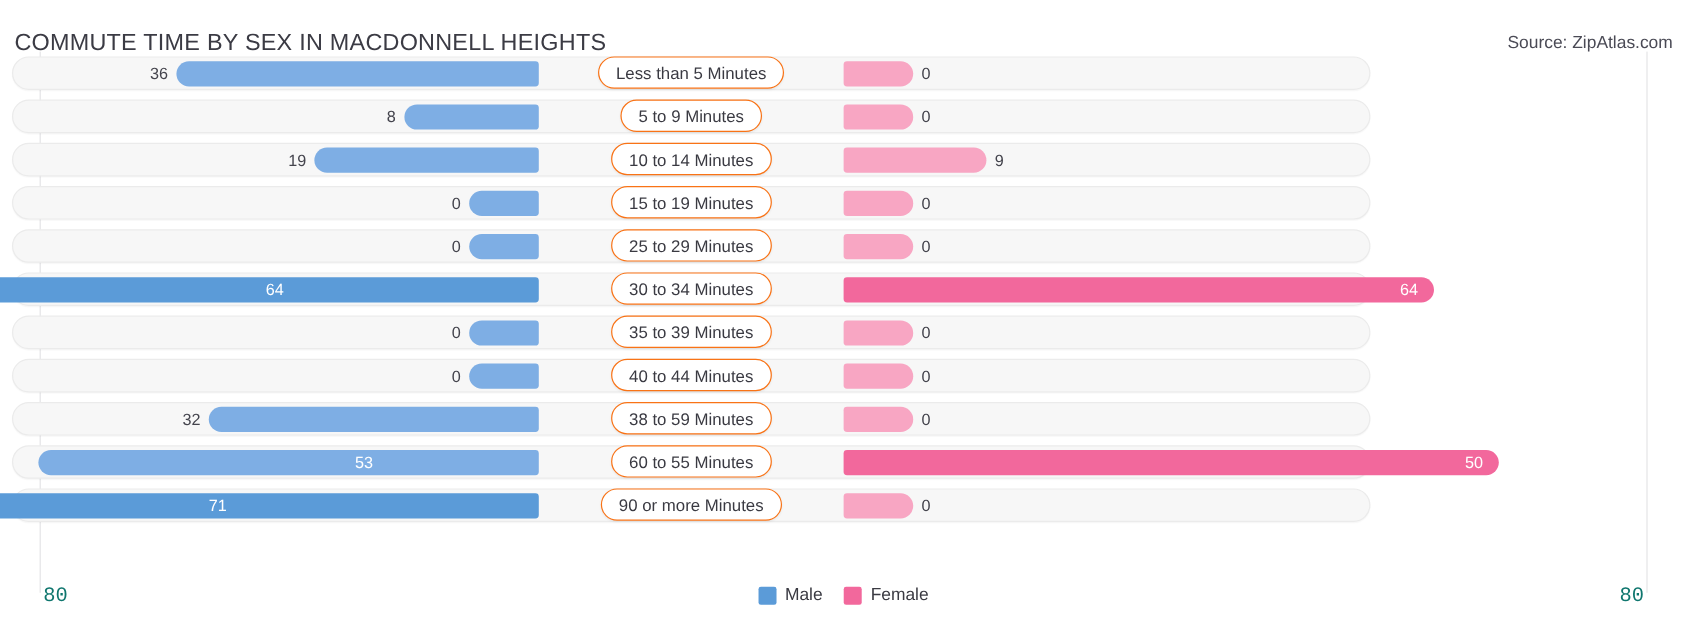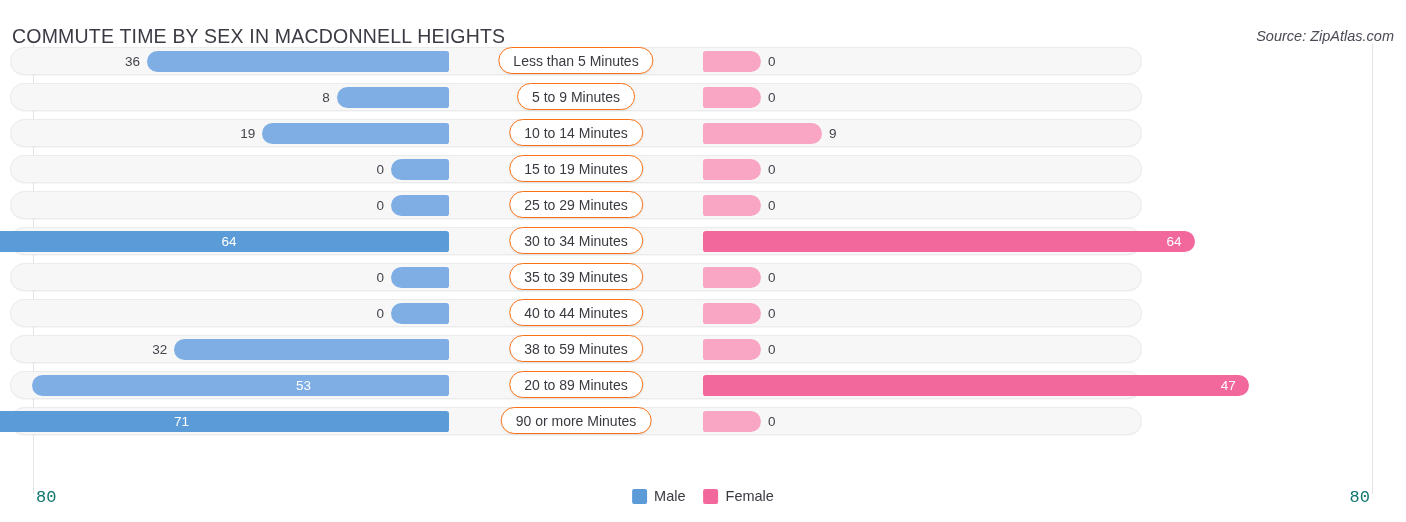--- a/index.html
+++ b/index.html
@@ -29,21 +29,20 @@
     font-size: 19.5px;
     letter-spacing: 0.2px;
     color: #3b3b44;
     white-space: nowrap;
   }
   .source {
     position: absolute;
     right: 12px;
     top: 11px;
     font-size: 14.5px;
-    font-style: italic;
     color: #4a4a55;
     white-space: nowrap;
   }
 
   
   .plot {
     position: absolute;
     left: 0;
     top: 43px;
     width: 1152px;
@@ -257,22 +256,22 @@
       <div class="val outside-left" style="right: 984.8px;">32</div>
       <div class="bar female" style="width: 58px; background: rgb(248, 166, 195);"></div>
       <div class="val outside-right" style="left: 768px;">0</div>
       <div class="cat">38 to 59 Minutes</div>
     </div>
     <div class="row">
       <div class="track"></div>
       <div class="bar male" style="width: 417.075px; background: rgb(126, 174, 228);"></div>
       <div class="val inside" style="left: 295.925px;">53</div>
       <div class="bar female" style="width: 545.8px; background: rgb(242, 104, 156);"></div>
-      <div class="val inside" style="left: 1220.8px;">47</div>
-      <div class="cat">20 to 89 Minutes</div>
+      <div class="val inside" style="left: 1220.8px;">50</div>
+      <div class="cat">60 to 55 Minutes</div>
     </div>
     <div class="row">
       <div class="track"></div>
       <div class="bar male" style="width: 539.025px; background: rgb(91, 155, 216);"></div>
       <div class="val inside" style="left: 173.975px;">71</div>
       <div class="bar female" style="width: 58px; background: rgb(248, 166, 195);"></div>
       <div class="val outside-right" style="left: 768px;">0</div>
       <div class="cat">90 or more Minutes</div>
     </div>
   </div>

